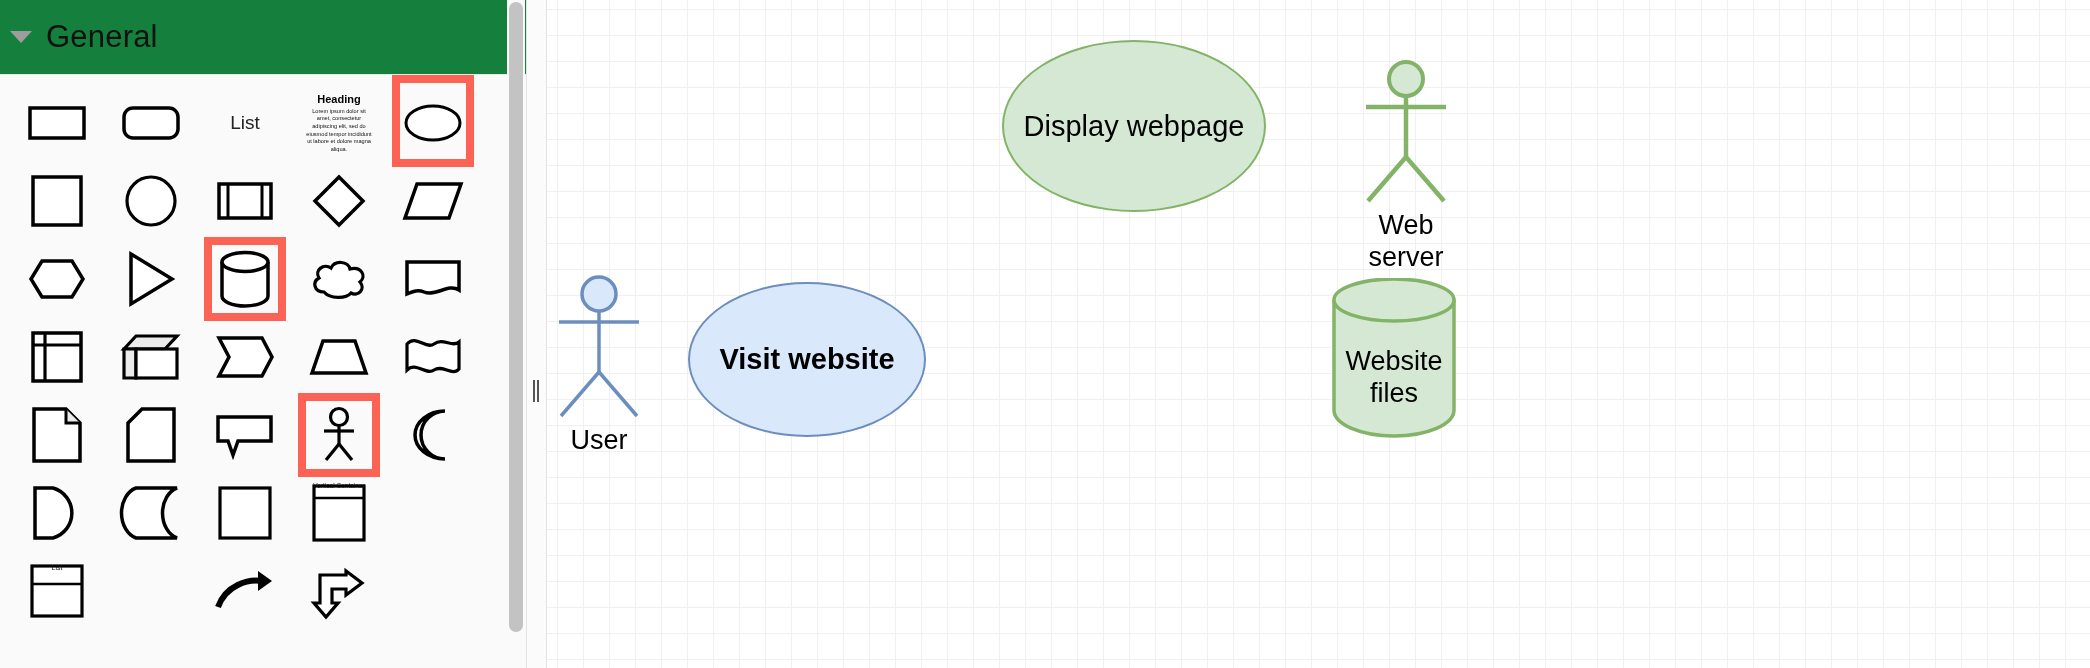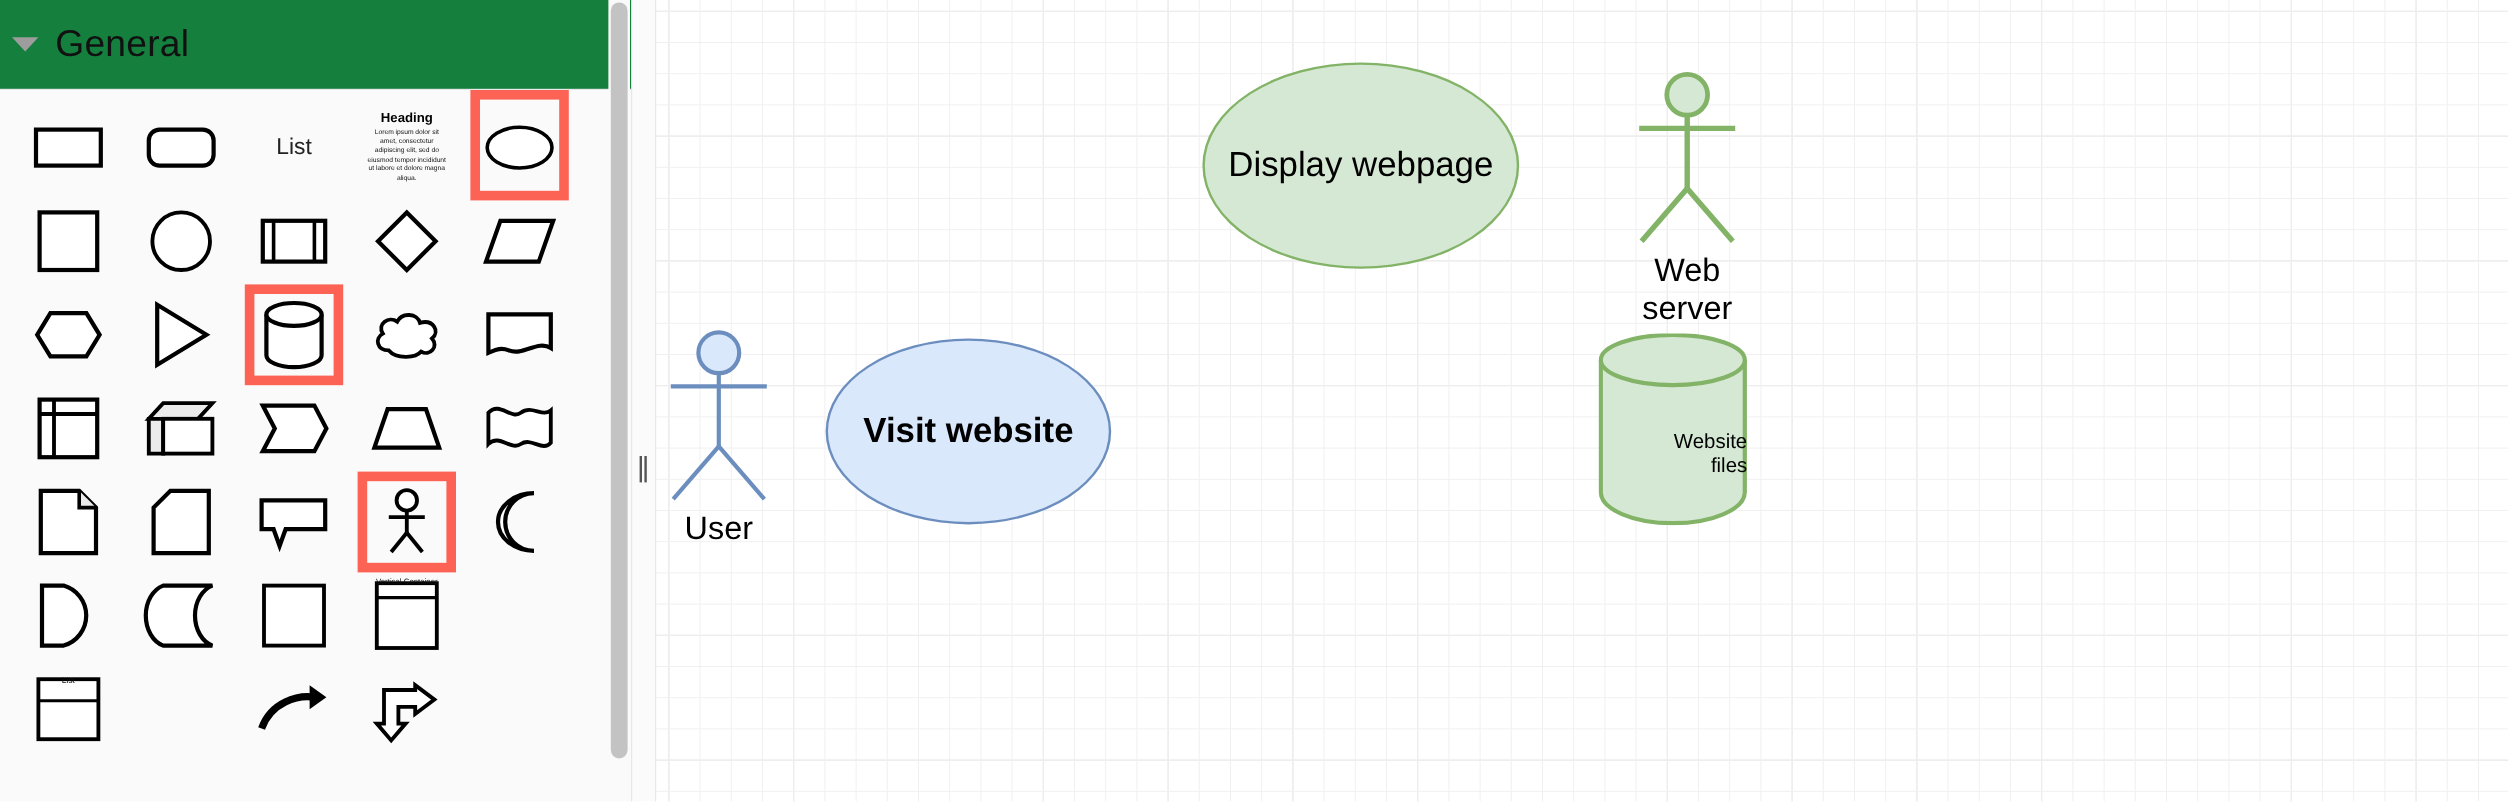--- a/index.html
+++ b/index.html
@@ -385,21 +385,21 @@
 
   <div id="splitter">
     <div id="splitter-handle">
       <i></i>
         <i></i>
     </div>
   </div>
 
   <div id="canvas">
 
-    <div class="node" style="left:455px; top:52px; width:264px; height:172px;">
+    <div class="node" style="left:455px; top:40px; width:264px; height:172px;">
       <div class="ellipse-node" style="width:264px;height:172px;background:#d5e8d4;border:2px solid #82b366;">
         <span>Display webpage</span>
       </div>
     </div>
 
     <div class="node" style="left:795px; top:58px; width:128px; height:190px;">
       <svg width="128" height="150" viewBox="0 0 128 150">
         <circle cx="64" cy="21" r="17" fill="#d5e8d4" stroke="#82b366" stroke-width="4"></circle>
         <line x1="64" y1="38" x2="64" y2="99" stroke="#82b366" stroke-width="4.5"></line>
         <line x1="24" y1="49" x2="104" y2="49" stroke="#82b366" stroke-width="4.5"></line>
@@ -424,18 +424,18 @@
       <div class="ellipse-node" style="width:238px;height:155px;background:#dae8fc;border:2px solid #6c8ebf;">
         <span>Visit website</span>
       </div>
     </div>
 
     <div class="node" style="left:785px; top:278px; width:124px; height:160px;">
       <svg width="124" height="160" viewBox="0 0 124 160" style="position:absolute;left:0;top:0;">
         <path d="M2,22 L2,132 A60,26 0 0 0 122,132 L122,22" fill="#d5e8d4" stroke="#82b366" stroke-width="3.5"></path>
         <ellipse cx="62" cy="22" rx="60" ry="21" fill="#d5e8d4" stroke="#82b366" stroke-width="3.5"></ellipse>
       </svg>
-      <div class="node-label" style="top:80px; font-size:17px;text-align:right;">Website
+      <div class="node-label" style="top:68px; font-size:27px;">Website
 files</div>
     </div>
 
   </div>
 </div>
 
 </body></html>

